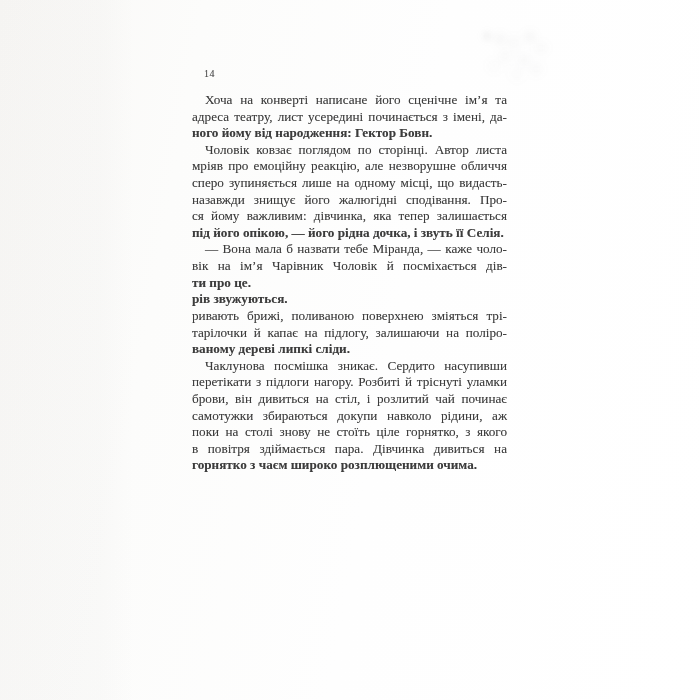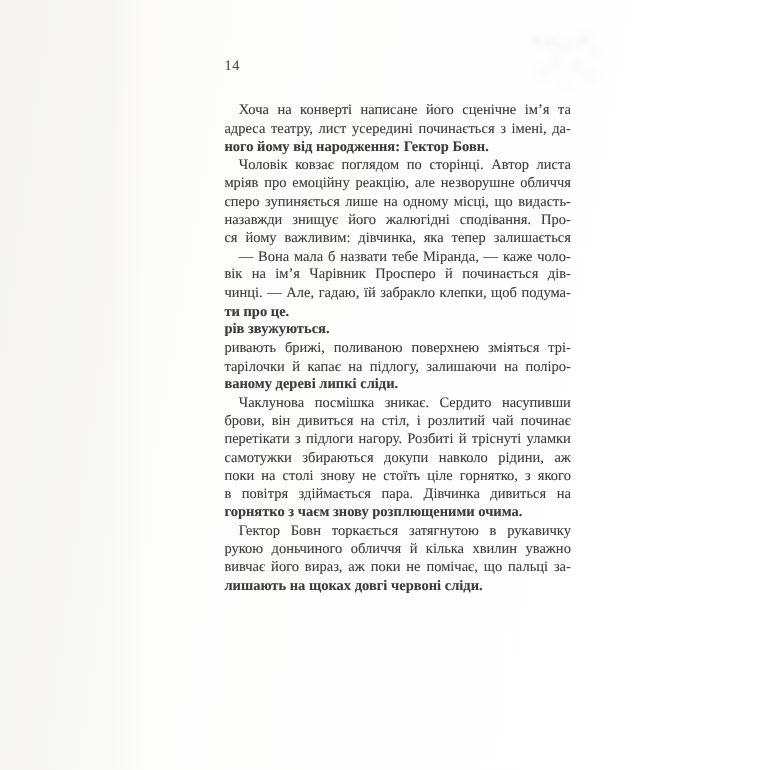--- a/index.html
+++ b/index.html
@@ -39,29 +39,29 @@
       37px 24px 9px rgba(125,125,130,0.12),
       7px 30px 8px rgba(125,125,130,0.08),
       49px 33px 9px rgba(125,125,130,0.10),
       30px 38px 10px rgba(125,125,130,0.08);
     filter: blur(3px);
     pointer-events: none;
   }
   .page-number {
     position: absolute;
     left: 204px;
-    top: 52px;
-    font-size: 13px;
+    top: 68px;
+    font-size: 10px;
     letter-spacing: 0.6px;
     color: #4d4d4d;
     text-shadow: 0 0 0.6px rgba(77,77,77,0.35);
   }
   .text-column {
     position: absolute;
-    left: 204px;
+    left: 192px;
     top: 92px;
     width: 315px;
     font-size: 13.2px;
     line-height: 16.62px;
     color: #3c3c3c;
     text-shadow: 0 0 0.6px rgba(70,70,70,0.35);
   }
   .paragraph { margin: 0; padding: 0; }
   .line {
     text-align: justify;
@@ -84,44 +84,38 @@
         <div class="line first">Хоча на конверті написане його сценічне ім’я та</div>
         <div class="line">адреса театру, лист усередині починається з імені, да-</div>
         <div class="line last">ного йому від народження: Гектор Бовн.</div>
       </div>
       <div class="paragraph">
         <div class="line first">Чоловік ковзає поглядом по сторінці. Автор листа</div>
         <div class="line">мріяв про емоційну реакцію, але незворушне обличчя</div>
         <div class="line">сперо зупиняється лише на одному місці, що видасть-</div>
         <div class="line">назавжди знищує його жалюгідні сподівання. Про-</div>
         <div class="line">ся йому важливим: дівчинка, яка тепер залишається</div>
+        <div class="line last">під його опікою, — його рідна дочка, і звуть її Селія.</div>
       </div>
       <div class="paragraph">
         <div class="line first">— Вона мала б назвати тебе Міранда, — каже чоло-</div>
-        <div class="line">вік на ім’я Чарівник Просперо й починається дів-</div>
-        <div class="line">чинці. — Але, гадаю, їй забракло клепки, щоб подума-</div>
+        <div class="line">вік на ім’я Чарівник Чоловік й посміхається дів-</div>
         <div class="line last">ти про це.</div>
       </div>
       <div class="paragraph">
         <div class="line last">рів звужуються.</div>
       </div>
       <div class="paragraph">
         <div class="line">ривають брижі, поливаною поверхнею зміяться трі-</div>
         <div class="line">тарілочки й капає на підлогу, залишаючи на поліро-</div>
         <div class="line last">ваному дереві липкі сліди.</div>
       </div>
       <div class="paragraph">
         <div class="line first">Чаклунова посмішка зникає. Сердито насупивши</div>
+        <div class="line">перетікати з підлоги нагору. Розбиті й тріснуті уламки</div>
         <div class="line">брови, він дивиться на стіл, і розлитий чай починає</div>
-        <div class="line">перетікати з підлоги нагору. Розбиті й тріснуті уламки</div>
         <div class="line">самотужки збираються докупи навколо рідини, аж</div>
         <div class="line">поки на столі знову не стоїть ціле горнятко, з якого</div>
         <div class="line">в повітря здіймається пара. Дівчинка дивиться на</div>
-        <div class="line last">горнятко з чаєм знову розплющеними очима.</div>
-      </div>
-      <div class="paragraph">
-        <div class="line first">Гектор Бовн торкається затягнутою в рукавичку</div>
-        <div class="line">рукою доньчиного обличчя й кілька хвилин уважно</div>
-        <div class="line">вивчає його вираз, аж поки не помічає, що пальці за-</div>
-        <div class="line last">лишають на щоках довгі червоні сліди.</div>
+        <div class="line last">горнятко з чаєм широко розплющеними очима.</div>
       </div>
     </div>
 </div>
 
 </body></html>

